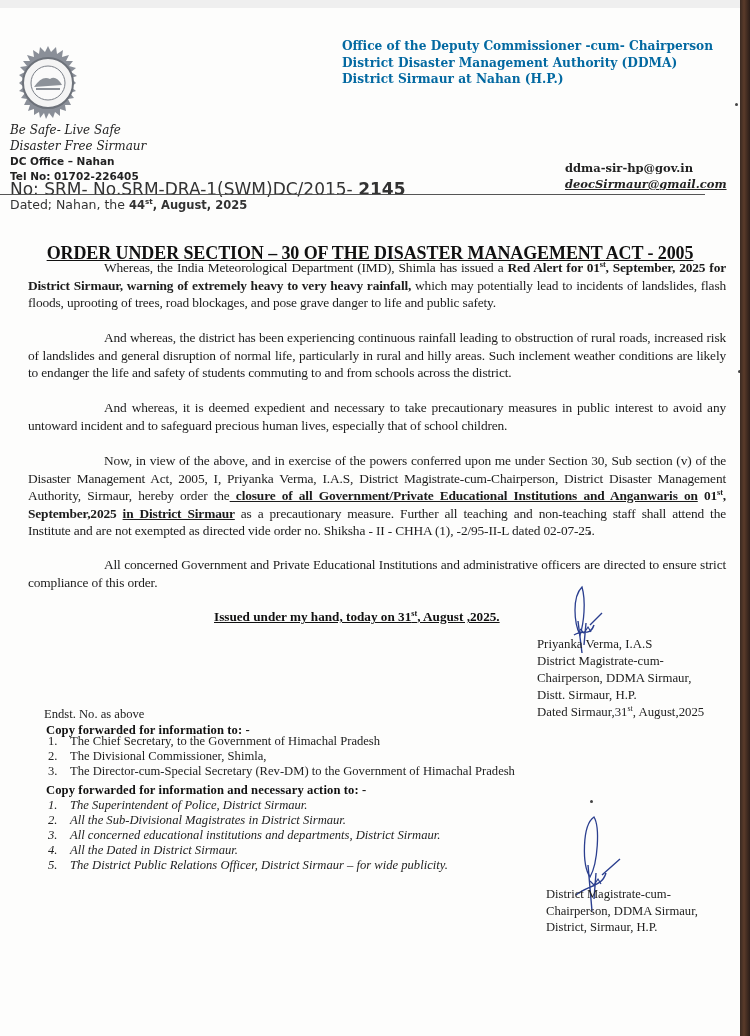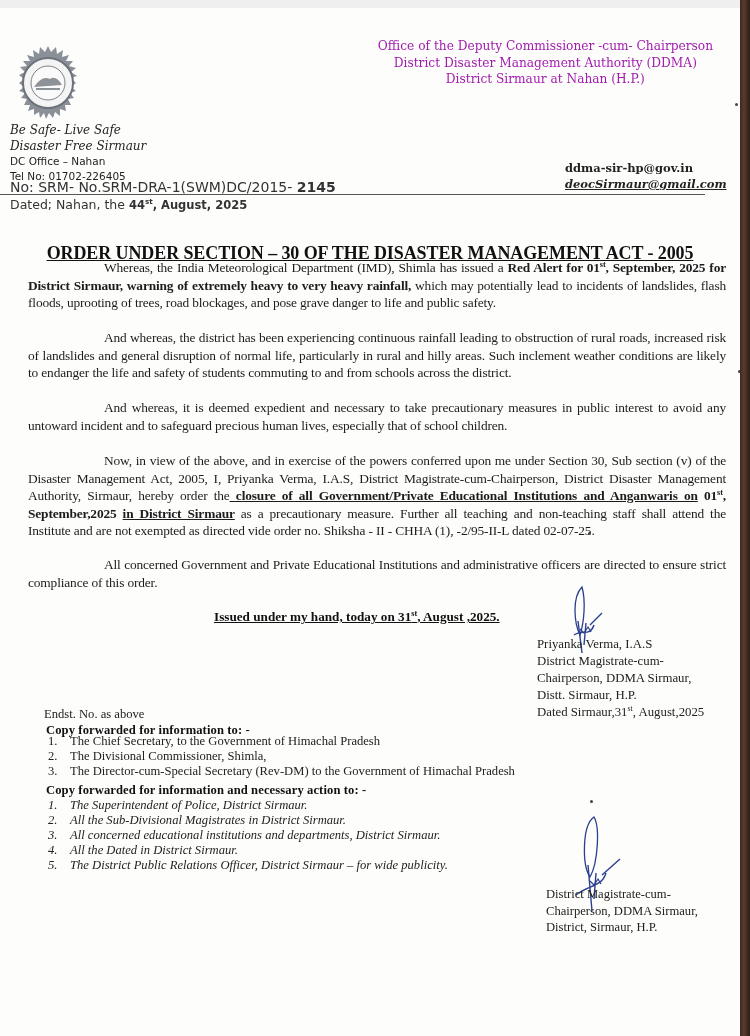--- a/index.html
+++ b/index.html
@@ -8,26 +8,26 @@
     background: #ffffff; position: relative;
     font-family: "Liberation Serif", serif; color: #1a1a1a;
   }
   .page { position: absolute; left: 0; top: 0; width: 740px; height: 1036px; background: #fdfdfc; }
   .right-edge { position: absolute; right: 0; top: 0; width: 10px; height: 1036px;
     background: linear-gradient(to right, #3a2a22, #5a3b2a 40%, #2a1d18); }
   .top-strip { position: absolute; left: 0; top: 0; width: 740px; height: 8px; background: #efefef; }
 
   
   .logo { position: absolute; left: 10px; top: 45px; width: 76px; height: 76px; }
-  .office { position: absolute; right: 27px; top: 38px; text-align: center;
-    font-family: "DejaVu Serif", serif; font-weight: normal; font-size: 12.2px; line-height: 16.5px; color: #a21caf; }
+  .office { position: absolute; right: 27px; top: 38px; text-align: left;
+    font-family: "DejaVu Serif", serif; font-weight: bold; font-size: 12.2px; line-height: 16.5px; color: #0369a1; }
   .motto { position: absolute; left: 10px; top: 122px; font-family: "DejaVu Serif", serif; }
   .motto .it { font-style: italic; font-weight: normal; font-size: 12px; line-height: 16px; color: #222; }
-  .motto .sm { font-weight: normal; font-size: 10.5px; line-height: 15px; color: #222; font-family: "DejaVu Sans", sans-serif; }
-  .refno { position: absolute; left: 10px; top: 179px; font-family: "DejaVu Sans", sans-serif; font-size: 14px; color: #333; }
+  .motto .sm { font-weight: bold; font-size: 10.5px; line-height: 15px; color: #222; font-family: "DejaVu Sans", sans-serif; }
+  .refno { position: absolute; left: 10px; top: 179px; font-family: "DejaVu Sans", sans-serif; font-size: 17px; color: #333; }
   .refno b { font-weight: bold; }
   .rule { position: absolute; left: 0; top: 194px; width: 705px; height: 1px; background: #555; }
   .emails { position: absolute; left: 565px; top: 160px; font-family: "DejaVu Serif", serif; font-weight: bold; font-size: 11.5px; line-height: 16px; color: #222; }
   .emails .u { text-decoration: underline; font-style: italic; }
   .dated { position: absolute; left: 10px; top: 197px; font-family: "DejaVu Sans", sans-serif; font-size: 12.5px; color: #333; }
   .dated b { font-size: 11.5px; }
   sup { font-size: 0.62em; line-height: 0; }
 
   
   .title { position: absolute; left: 0; width: 740px; top: 243px; text-align: center;

